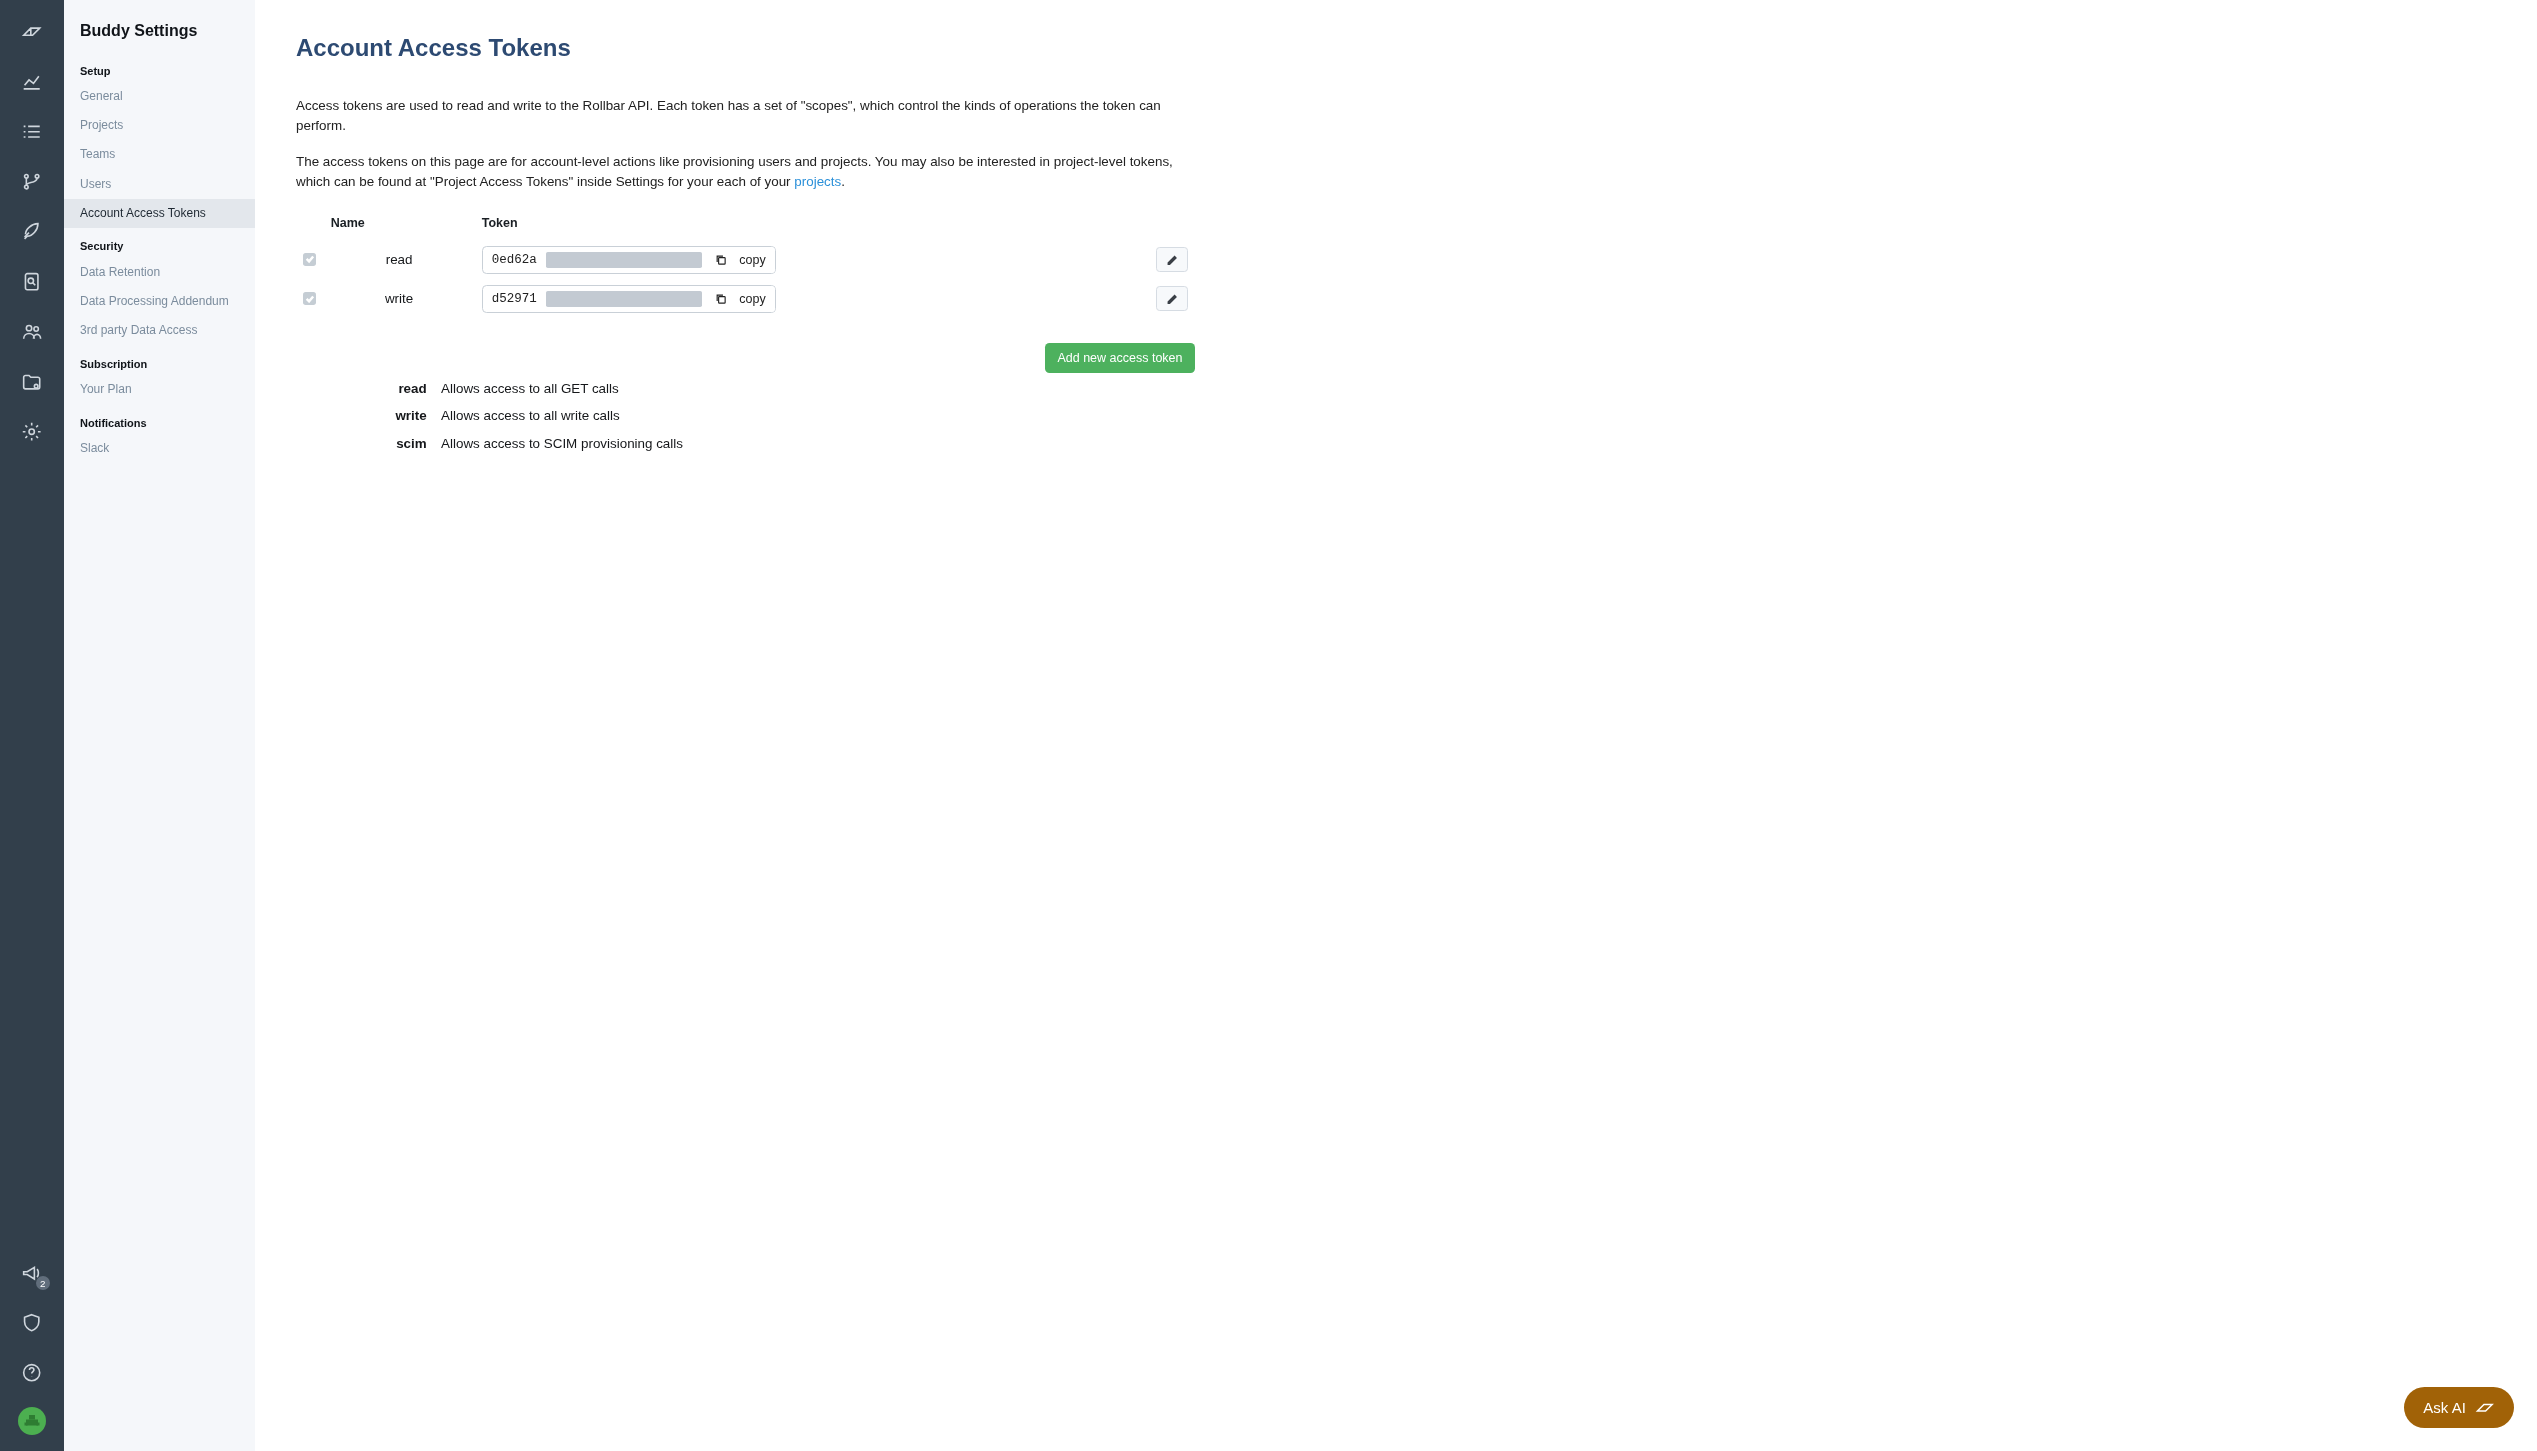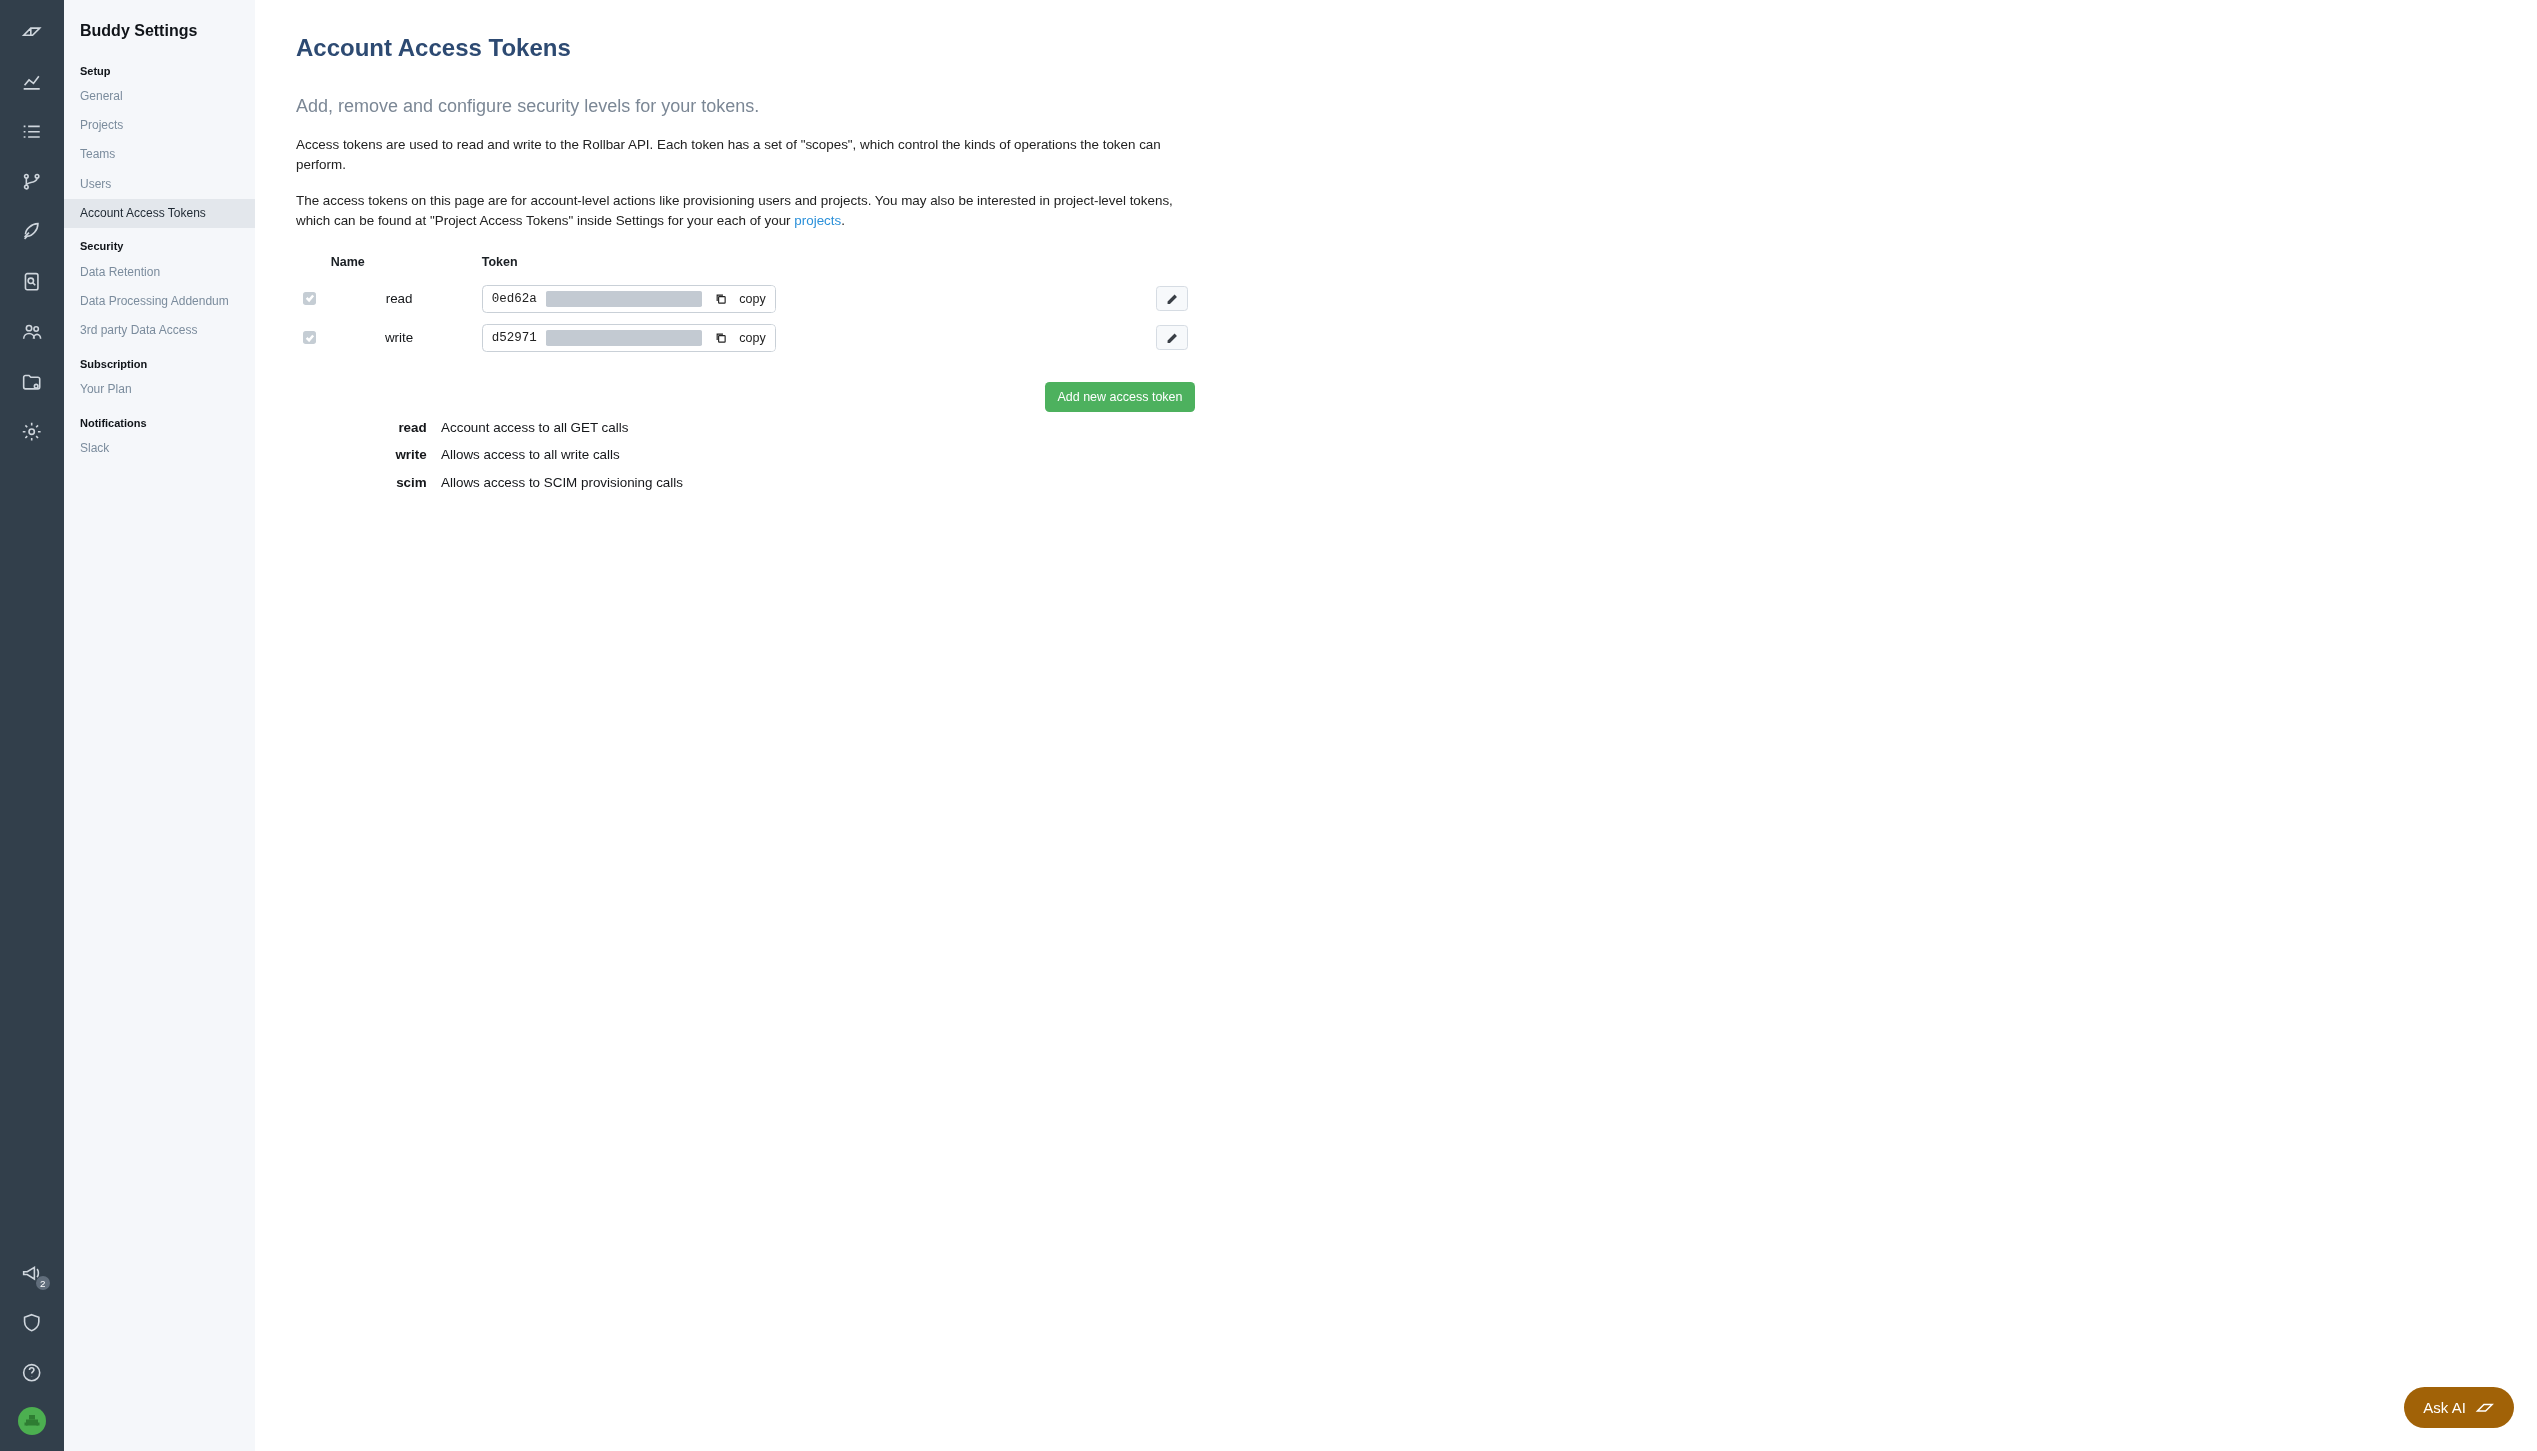--- a/index.html
+++ b/index.html
@@ -165,21 +165,20 @@
 
     <div class="section-label">Subscription</div>
     <div class="nav-item">Your Plan</div>
 
     <div class="section-label">Notifications</div>
     <div class="nav-item">Slack</div>
   </aside>
 
   <main class="main">
     <h1 class="page-title">Account Access Tokens</h1>
-    <p class="page-subtitle">Add, remove and configure security levels for your tokens.</p>
     <p class="body-text">Access tokens are used to read and write to the Rollbar API. Each token has a set of "scopes", which control the kinds of operations the token can perform.</p>
     <p class="body-text">
       <span>The access tokens on this page are for account-level actions like provisioning users and projects. You may also be interested in project-level tokens, which can be found at "Project Access Tokens" inside Settings for your each of your </span><a href="#">projects</a><span>.</span>
     </p>
 
     <table class="token-table">
       <thead>
         <tr>
           <th class="check-cell"></th>
           <th>Name</th>
@@ -248,21 +247,21 @@
     </table>
 
     <div class="add-btn-row">
       <button class="primary-btn">Add new access token</button>
     </div>
 
     <table class="scope-table">
       <tbody>
           <tr>
         <td>read</td>
-        <td>Account access to all GET calls</td>
+        <td>Allows access to all GET calls</td>
       </tr>
       <tr>
         <td>write</td>
         <td>Allows access to all write calls</td>
       </tr>
       <tr>
         <td>scim</td>
         <td>Allows access to SCIM provisioning calls</td>
       </tr>
     </tbody>

